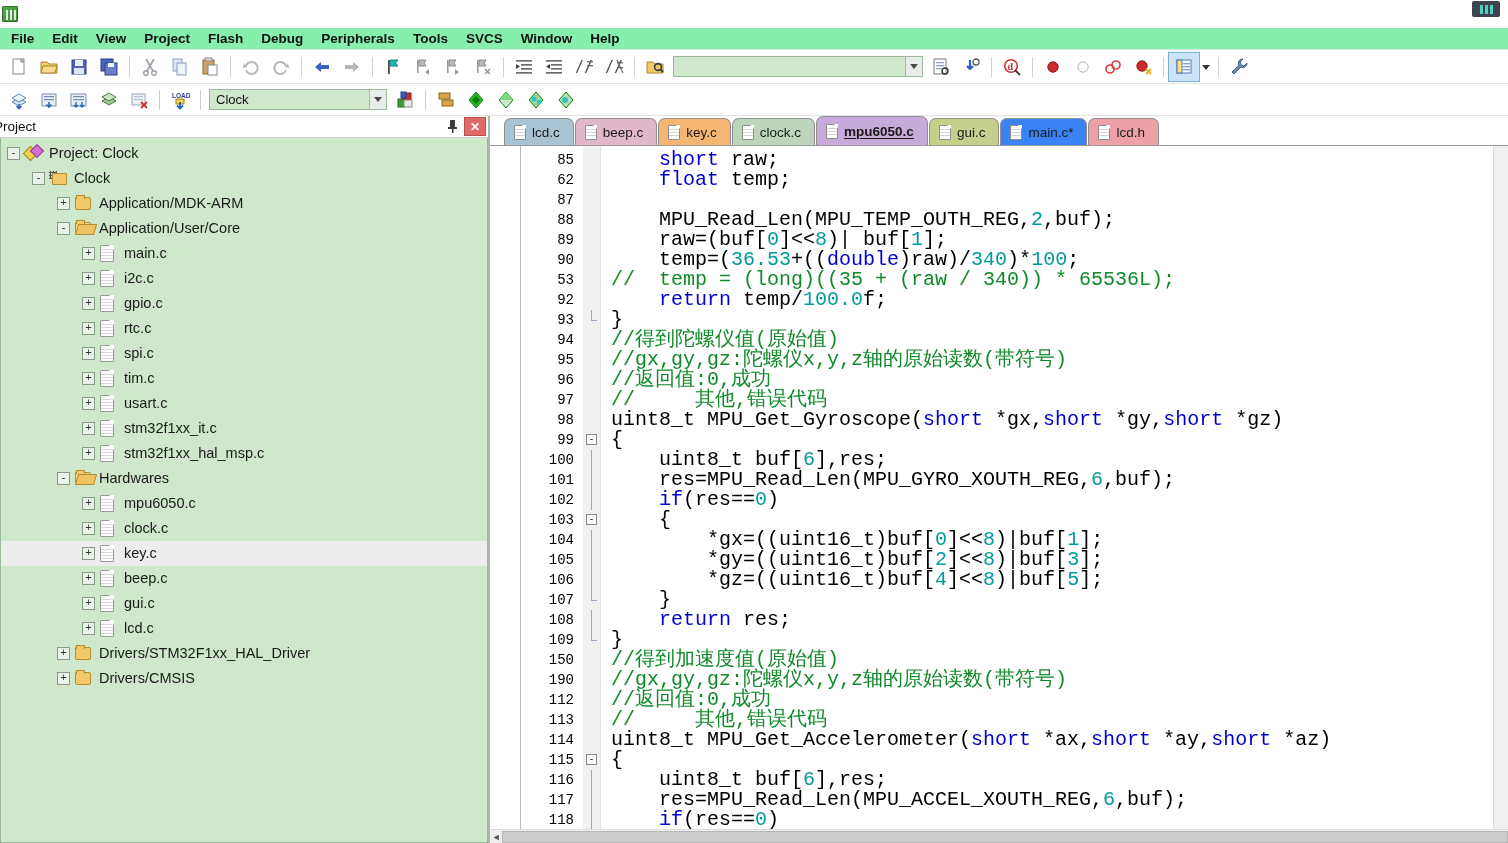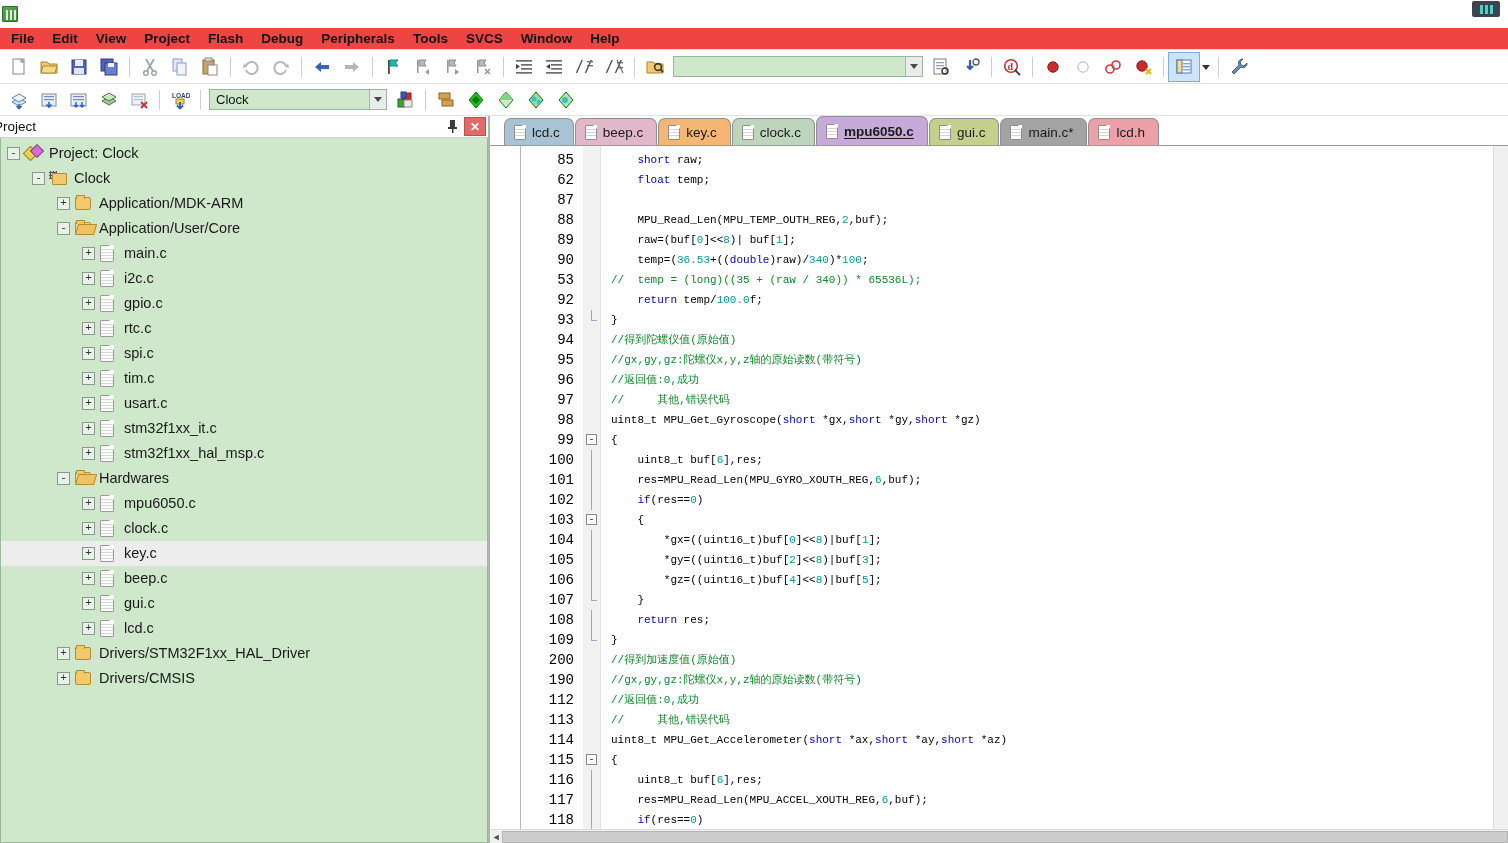--- a/index.html
+++ b/index.html
@@ -44,21 +44,21 @@
     position:absolute; right: 8px; top: 1px;
     width: 28px; height: 16px;
     background:#3c4450; border-radius:2px;
     display:flex; align-items:center; justify-content:center; gap:2px;
   }
   #win-badge i { display:block; width:3px; height:9px; background:#4fd1c0; }
 
   
   #menubar {
     height: 22px;
-    background:#ef4444;
+    background:#86efac;
     display:flex; align-items:center;
     border-bottom: 1px solid #e6e6e6;
     padding-left: 2px;
   }
   .menu-item {
     font-size: 13.5px; color:#111; font-weight: 600;
     padding: 2px 9px; cursor: default; white-space: nowrap;
   }
 
   
@@ -258,21 +258,21 @@
     text-align:right; padding-top: 4px;
     font-family:"Liberation Mono", monospace; font-size:14px; color:#000;
   }
   #foldcol {
     width: 18px; flex:0 0 auto; background:#f1f1f1;
     padding-top: 4px; position:relative;
     border-right:1px solid #e2e2e2;
   }
   #codetext {
     flex:1 1 auto; padding-top: 4px; padding-left: 10px;
-    font-family:"Liberation Mono", monospace; font-size:11px;
+    font-family:"Liberation Mono", monospace; font-size:20px;
     color:#000; white-space:pre; overflow:hidden;
   }
   .ln { height: 20px; line-height: 20px; padding-right: 9px; }
   .cl { height: 20px; line-height: 20px; }
   .fr { height: 20px; position:relative; }
 
   .kw  { color:#0000d4; }
   .num { color:#009a9a; }
   .cmt { color:#0f8a28; }
 
@@ -868,21 +868,21 @@
           <span class="etab-label">clock.c</span>
         </div>
         <div class="etab active" style="background: rgb(198, 170, 218);">
           <span class="tab-doc"></span>
           <span class="etab-label">mpu6050.c</span>
         </div>
         <div class="etab" style="background: rgb(196, 208, 140);">
           <span class="tab-doc"></span>
           <span class="etab-label">gui.c</span>
         </div>
-        <div class="etab" style="background: #a3a3a3;">
+        <div class="etab" style="background: #3b82f6;">
           <span class="tab-doc"></span>
           <span class="etab-label">main.c*</span>
         </div>
         <div class="etab" style="background: rgb(237, 160, 168);">
           <span class="tab-doc"></span>
           <span class="etab-label">lcd.h</span>
         </div>
       </div>
 
     <div id="codearea">
@@ -905,21 +905,21 @@
           <div class="ln">100</div>
           <div class="ln">101</div>
           <div class="ln">102</div>
           <div class="ln">103</div>
           <div class="ln">104</div>
           <div class="ln">105</div>
           <div class="ln">106</div>
           <div class="ln">107</div>
           <div class="ln">108</div>
           <div class="ln">109</div>
-          <div class="ln">200</div>
+          <div class="ln">150</div>
           <div class="ln">190</div>
           <div class="ln">112</div>
           <div class="ln">113</div>
           <div class="ln">114</div>
           <div class="ln">115</div>
           <div class="ln">116</div>
           <div class="ln">117</div>
           <div class="ln">118</div>
         </div>
       <div id="foldcol">

